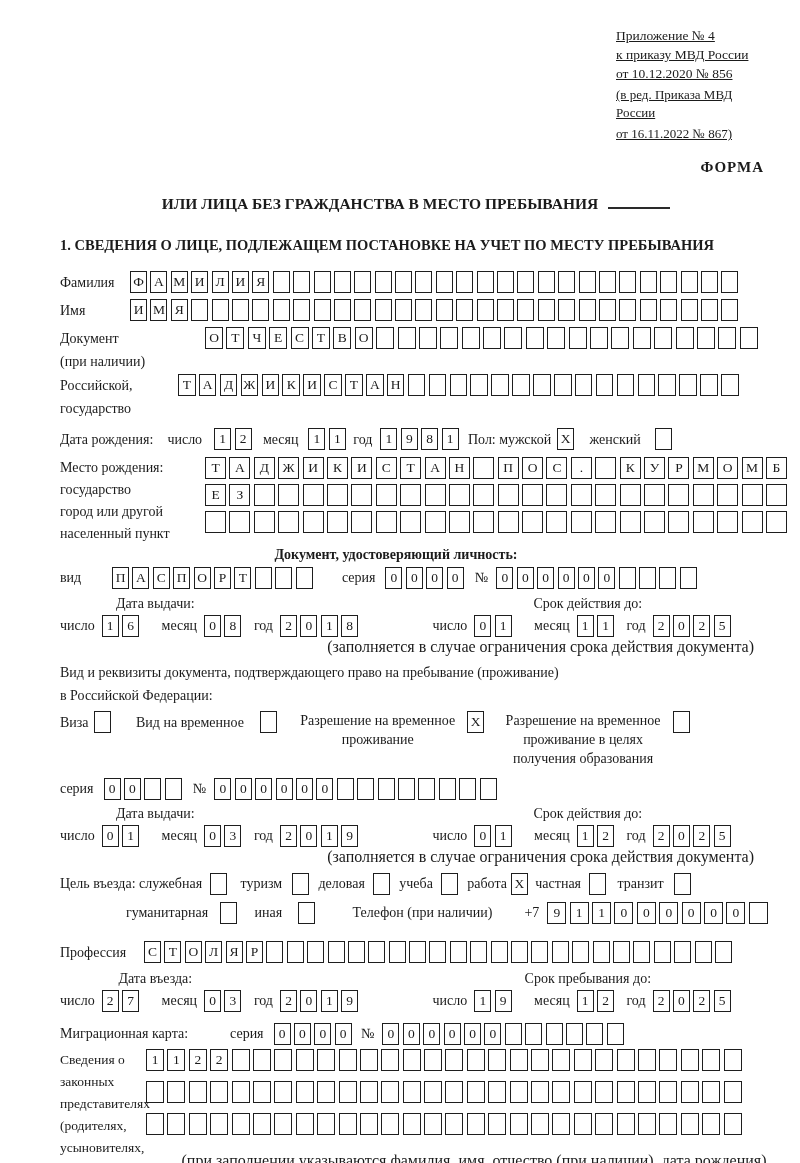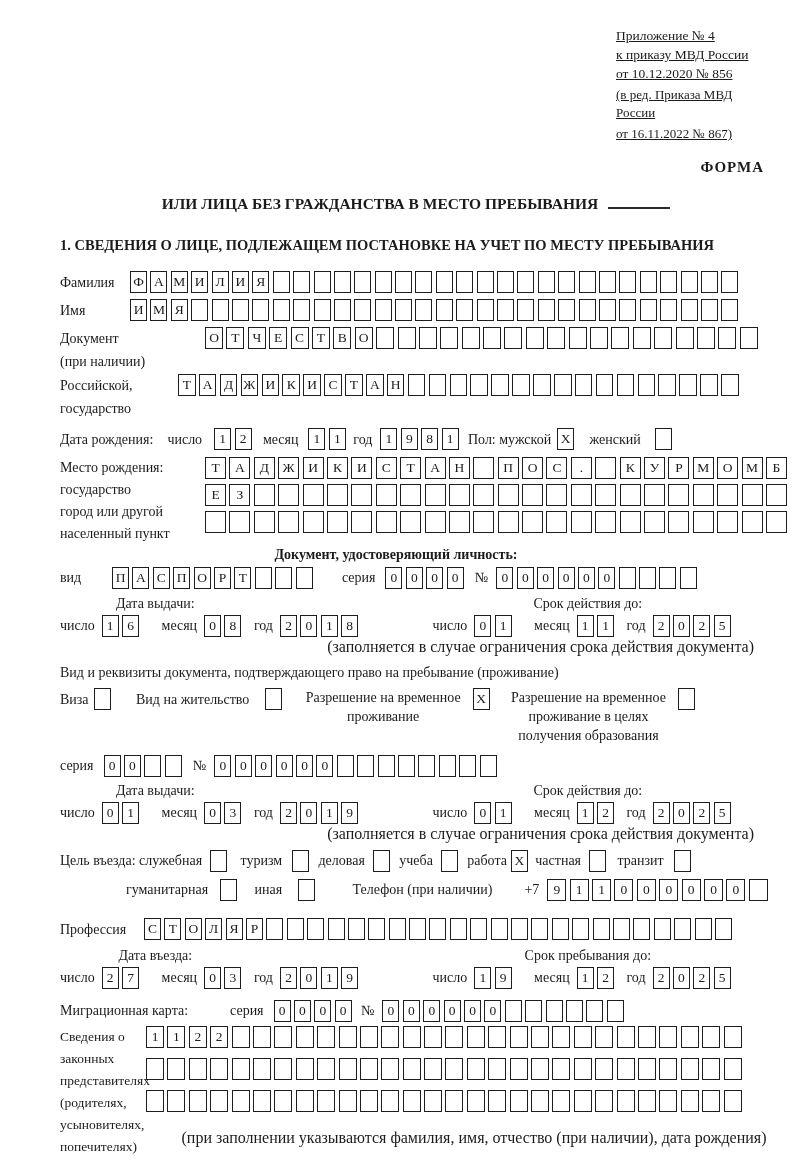--- a/index.html
+++ b/index.html
@@ -398,27 +398,28 @@
             <span class="cell">0</span>
             <span class="cell">2</span>
             <span class="cell">5</span>
           </span>
       </div>
     </div>
   </div>
   <div class="note" style="text-align:right;padding-right:18px;margin-top:2px">(заполняется в случае ограничения срока действия документа)</div>
 
   <div class="plain" style="margin-top:6px">Вид и реквизиты документа, подтверждающего право на пребывание (проживание)</div>
+  <div class="plain">в Российской Федерации:</div>
 
   <div class="frow" style="margin-top:4px">
     <span class="flabel">Виза</span>
     <span class="cells" style="margin-left:5px">
         <span class="cell"></span>
       </span>
-    <span class="flabel" style="margin-left:22px">Вид на жительство</span>
+    <span class="flabel" style="margin-left:22px">Вид на временное</span>
     <span class="cells" style="margin-left:16px">
         <span class="cell"></span>
       </span>
     <span class="cbl" style="margin-left:20px">
       <div>Разрешение на временное</div>
       <div>проживание</div>
     </span>
     <span class="cells" style="margin-left:12px">
         <span class="cell">X</span>
       </span>

